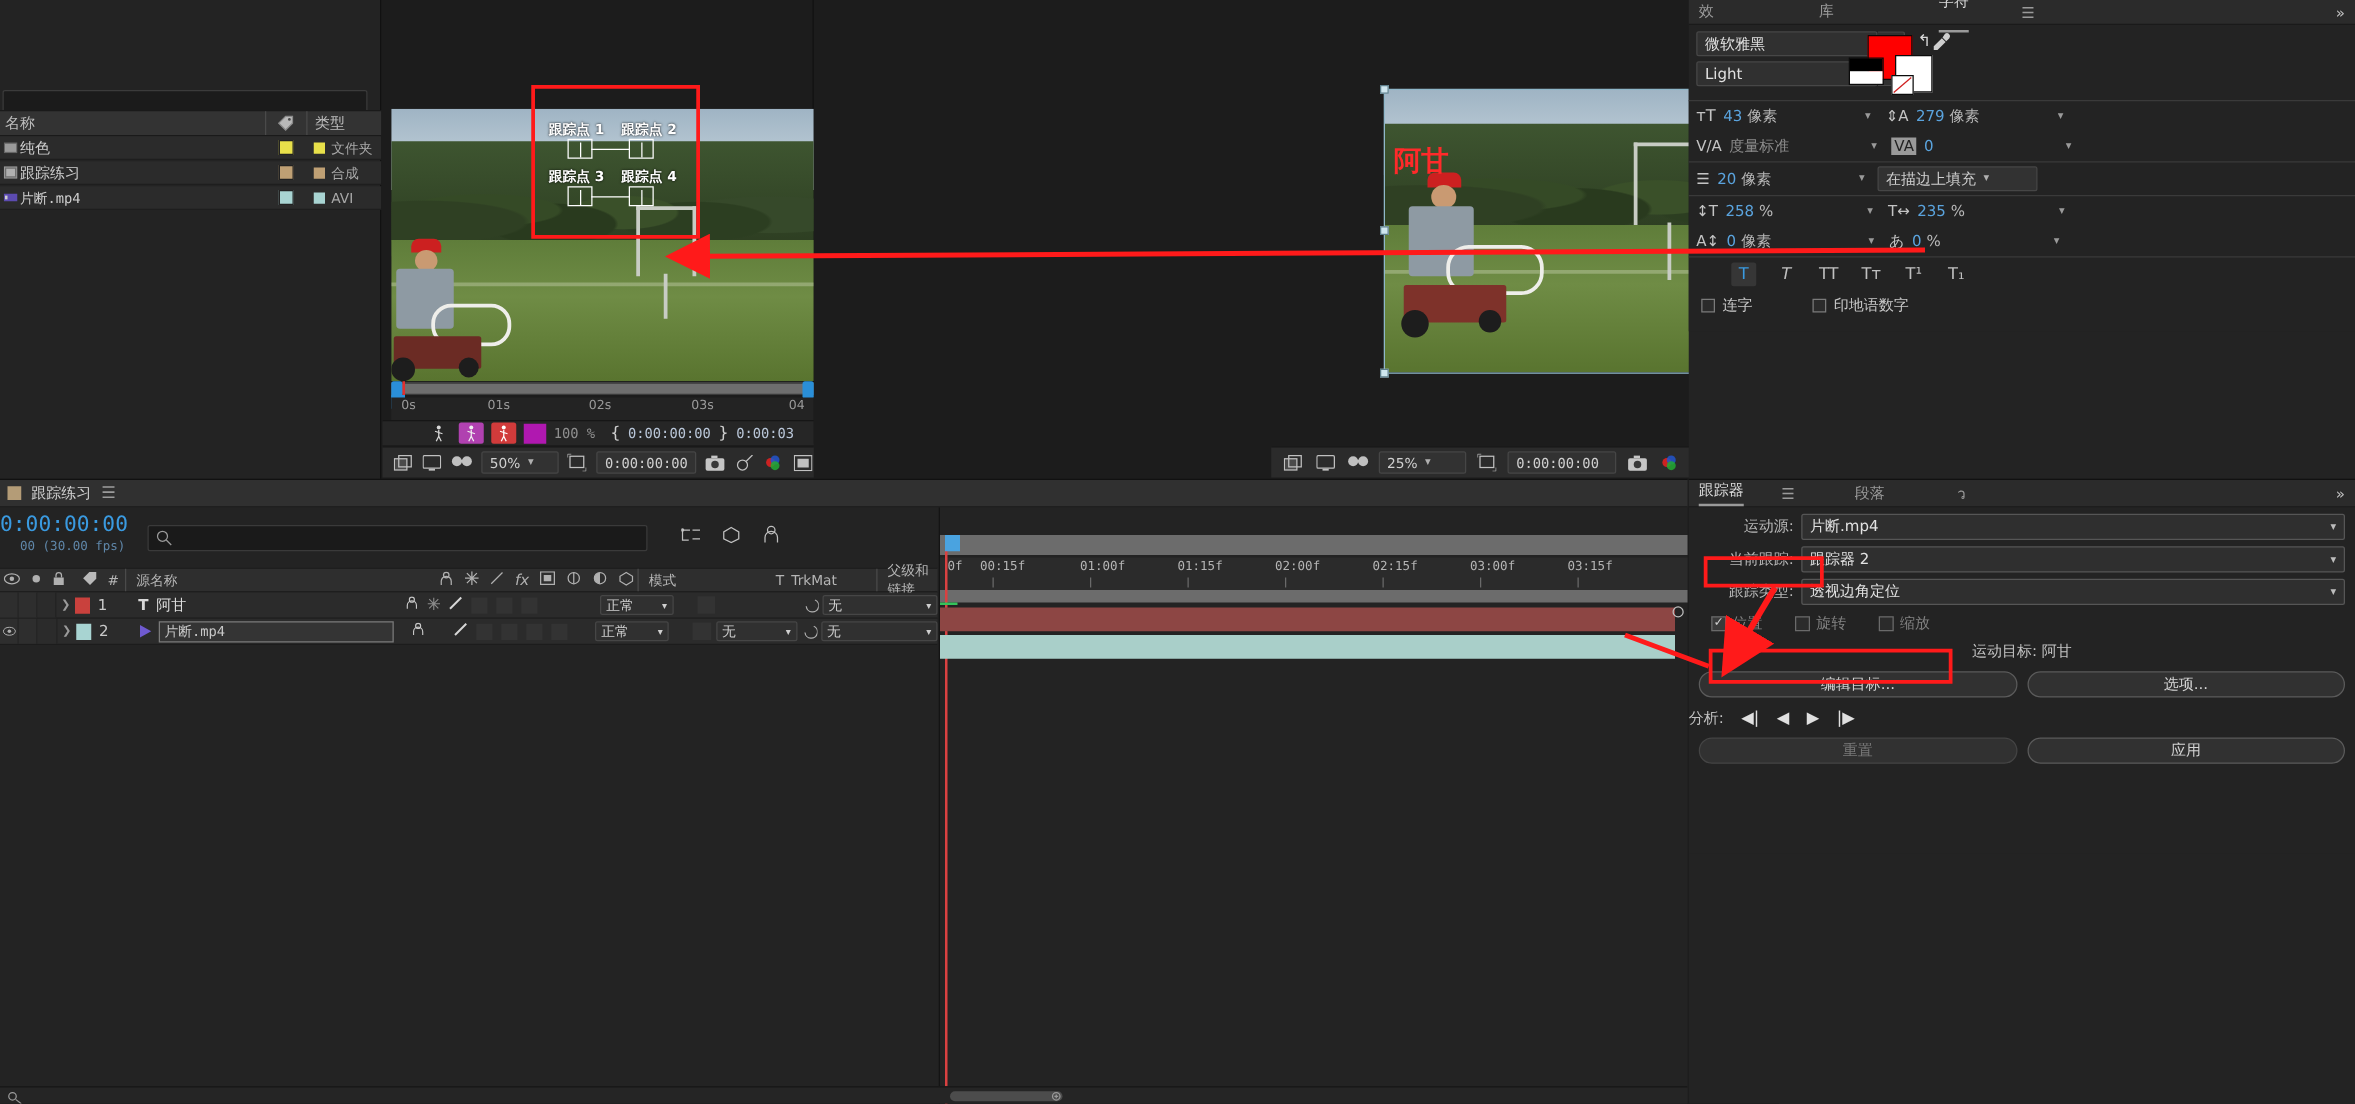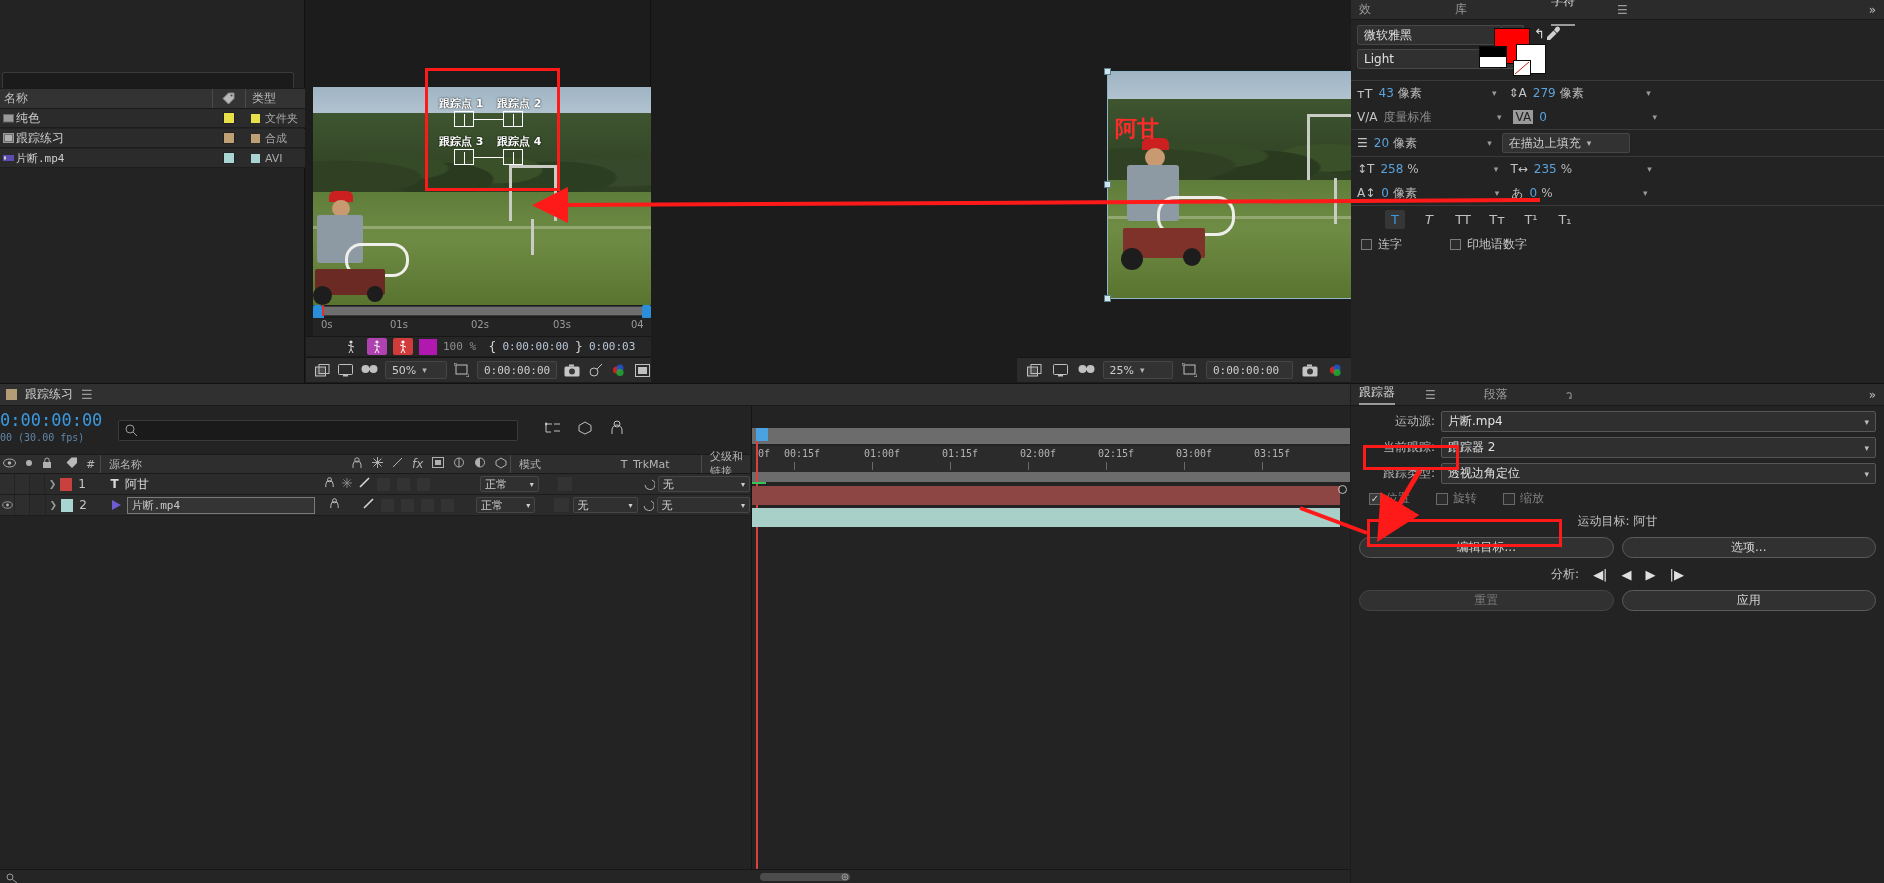--- a/index.html
+++ b/index.html
@@ -98,21 +98,21 @@
 
   
   .timeline { position:absolute; left:0; top:383px; width:1350px; height:500px; background:#232323; border-top:1px solid #111; }
   .tl-tabbar { height:22px; background:#303030; display:flex; align-items:center; gap:8px; padding-left:6px; border-bottom:1px solid #1a1a1a;}
   .tl-tab-sq { width:11px; height:11px; background:#b49c77; }
   .tl-tabname { color:#d2d2d2; font-size:12px; }
   .tl-menu { color:#9a9a9a; font-size:13px; }
 
   .tl-top { position:absolute; left:0; top:22px; width:750px; height:48px; }
   .tl-tc { position:absolute; left:0; top:4px; color:#3a9ae0; font-size:17px; font-family:"DejaVu Sans Mono",monospace; }
-  .tl-fps { position:absolute; left:0; top:26px; color:#5f86a8; font-size:10px; font-family:"DejaVu Sans Mono",monospace; }
+  .tl-fps { position:absolute; left:16px; top:26px; color:#5f86a8; font-size:10px; font-family:"DejaVu Sans Mono",monospace; }
   .tl-search { position:absolute; left:118px; top:14px; width:400px; height:21px; background:#1a1a1a; border:1px solid #3a3a3a; border-radius:2px; display:flex; align-items:center; padding-left:6px;}
   .tl-icons { position:absolute; left:545px; top:14px; display:flex; gap:16px; align-items:center; }
 
   .tl-colhdr { position:absolute; left:0; top:70px; width:750px; height:20px; background:#2e2e2e; border-top:1px solid #1a1a1a; border-bottom:1px solid #1a1a1a; display:flex; align-items:center; font-size:11px; color:#b5b5b5; }
   .tl-colhdr .seg { display:flex; align-items:center; height:100%; }
 
   .tl-rows { position:absolute; left:0; top:90px; width:750px; }
   .tl-row { height:21px; display:flex; align-items:center; border-bottom:1px solid #1c1c1c; background:#2b2b2b; font-size:12px; }
   .sw-cell { width:13px; height:13px; }
   .drop-sm { height:16px; background:#303030; border:1px solid #464646; border-radius:2px; display:flex; align-items:center; justify-content:space-between; padding:0 4px; font-size:11px; color:#cfcfcf;}
@@ -164,21 +164,21 @@
   .tp-btn { flex:1; height:21px; background:#313131; border:1px solid #5b5b5b; border-radius:11px; display:flex; align-items:center; justify-content:center; font-size:12px; color:#d4d4d4; }
   .tp-btn.dim { color:#787878; border-color:#444; }
   .tp-field { display:flex; align-items:center; gap:6px; padding:5px 8px 0 8px; }
   .tp-label { width:76px; text-align:right; color:#b8b8b8; font-size:12px; }
   .tp-drop { flex:1; height:21px; background:#2f2f2f; border:1px solid #565656; border-radius:2px; display:flex; align-items:center; justify-content:space-between; padding:0 6px; color:#e2e2e2; font-size:12px;}
   .tp-checks { display:flex; gap:26px; padding:6px 0 0 18px; align-items:center; }
   .tp-chk { display:flex; align-items:center; gap:5px; color:#808080; font-size:12px; }
   .tp-chkbox { width:12px; height:12px; border:1px solid #6a6a6a; background:#2b2b2b; display:flex; align-items:center; justify-content:center; font-size:10px; color:#d0d0d0;}
   .tp-chkbox.checked { background:#3a3a3a; }
   .tp-center { text-align:center; color:#c2c2c2; font-size:12px; padding-top:6px; }
-  .tp-analyze { display:flex; align-items:center; justify-content:center; gap:14px; padding-top:8px; color:#c2c2c2; font-size:12px;}
+  .tp-analyze { display:flex; align-items:center; justify-content:flex-start; gap:14px; padding-top:8px; color:#c2c2c2; font-size:12px;}
   .tp-arrow { color:#e0e0e0; font-size:13px; }
 
   .watermark { position:absolute; right:18px; bottom:130px; color:#fff; font-size:34px; font-weight:bold; letter-spacing:1px; }
 
   
   .anno-rect { position:absolute; border:3px solid #ff1a1a; pointer-events:none; }
   .anno-svg { position:absolute; left:0; top:0; width:1884px; height:883px; pointer-events:none; }
 </style>
 </head>
 <body>

